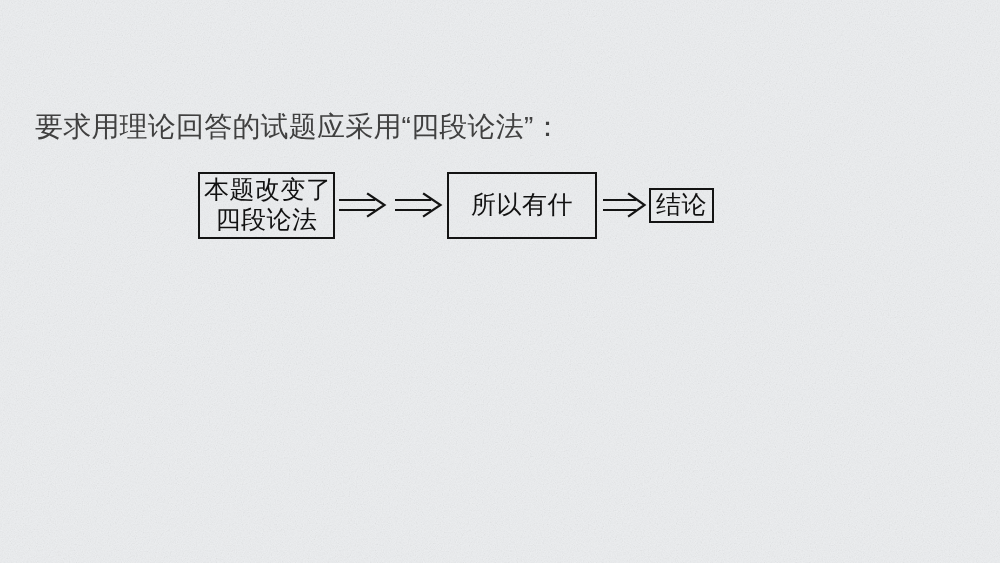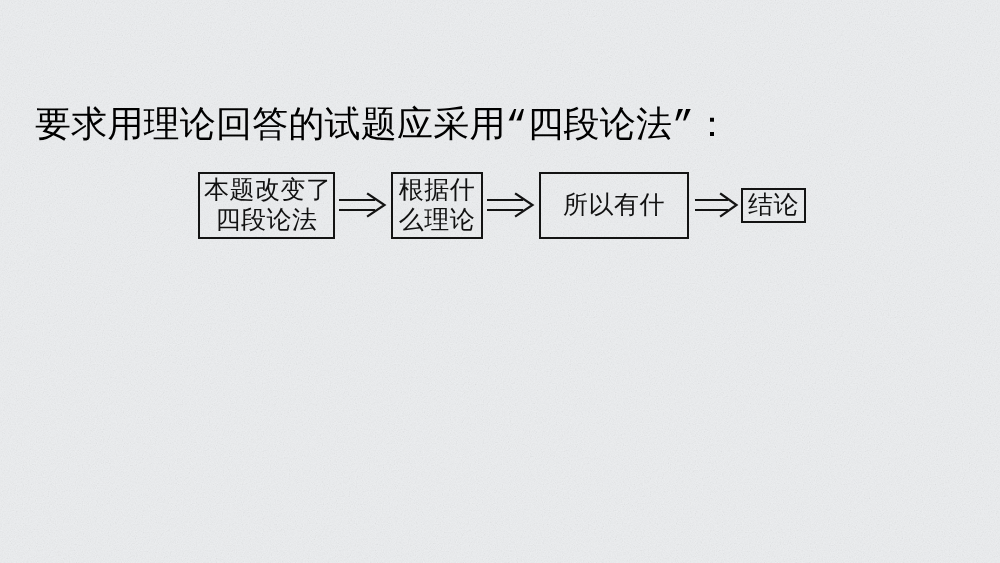--- a/index.html
+++ b/index.html
@@ -32,25 +32,25 @@
     width: 1000px;
     height: 563px;
     z-index: 2;
   }
 
   
   #heading {
     position: absolute;
     left: 35px;
     top: 108px;
-    font-family: Liberation Mono, monospace;
-    font-size: 36px;
+    font-family: Liberation Sans, sans-serif;
+    font-size: 28px;
     line-height: 38px;
     letter-spacing: 0.2px;
-    color: #000000;
+    color: #404040;
     white-space: nowrap;
   }
 
   
   #flow-diagram {
     position: absolute;
     left: 198px;
     top: 170px;
     height: 70px;
     display: flex;
@@ -131,24 +131,20 @@
       <span class="box-line">本题改变了</span>
       <span class="box-line">四段论法</span>
     </div>
 
     <div class="flow-arrow arrow-wide">
       <svg width="48" height="28" viewBox="0 0 48 28" aria-hidden="true">
         <path d="M1 9 H35 M1 19 H35 M29 3 L45.5 14 L29 25" fill="none" stroke="#131313" stroke-width="2.2" stroke-linecap="square" stroke-linejoin="miter"></path>
       </svg>
     </div>
 
-    <div class="flow-box box-two-line" id="flow-box-2">
-      <span class="box-line">根据什</span>
-      <span class="box-line">么理论</span>
-    </div>
 
     <div class="flow-arrow arrow-wide">
       <svg width="48" height="28" viewBox="0 0 48 28" aria-hidden="true">
         <path d="M1 9 H35 M1 19 H35 M29 3 L45.5 14 L29 25" fill="none" stroke="#131313" stroke-width="2.2" stroke-linecap="square" stroke-linejoin="miter"></path>
       </svg>
     </div>
 
     <div class="flow-box box-two-line" id="flow-box-3">
       <span class="box-line">所以有什</span>
     </div>

